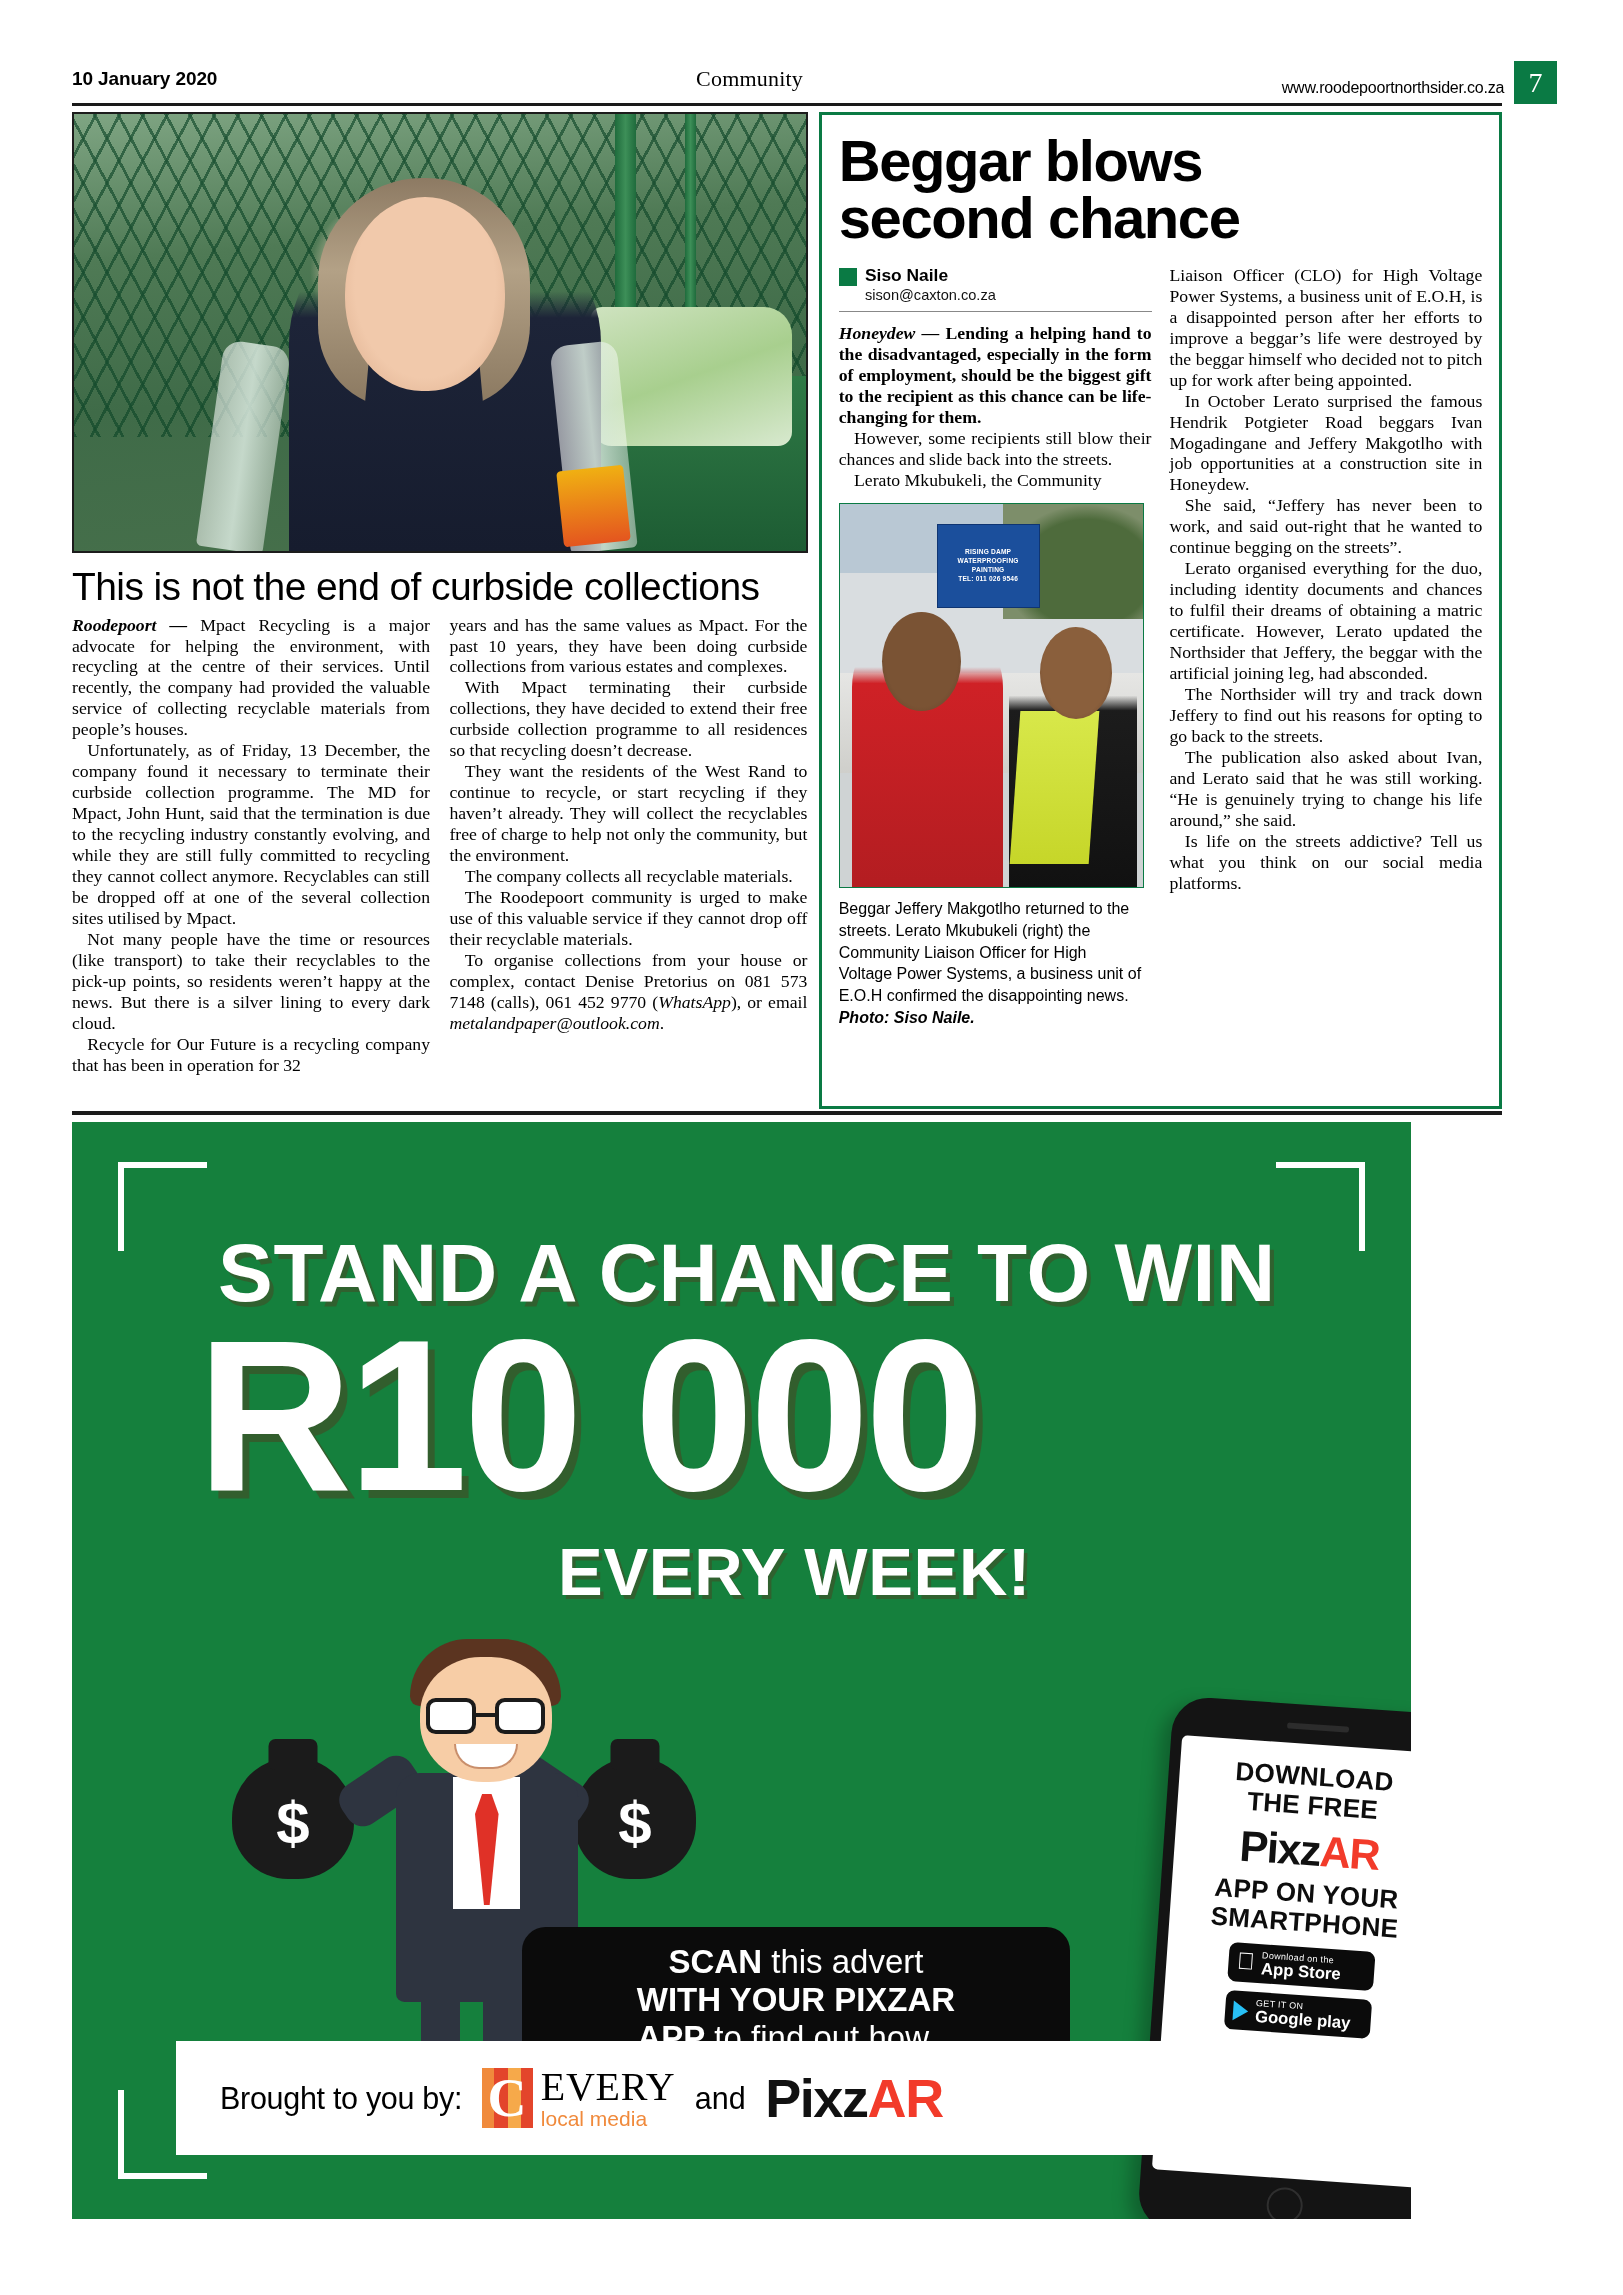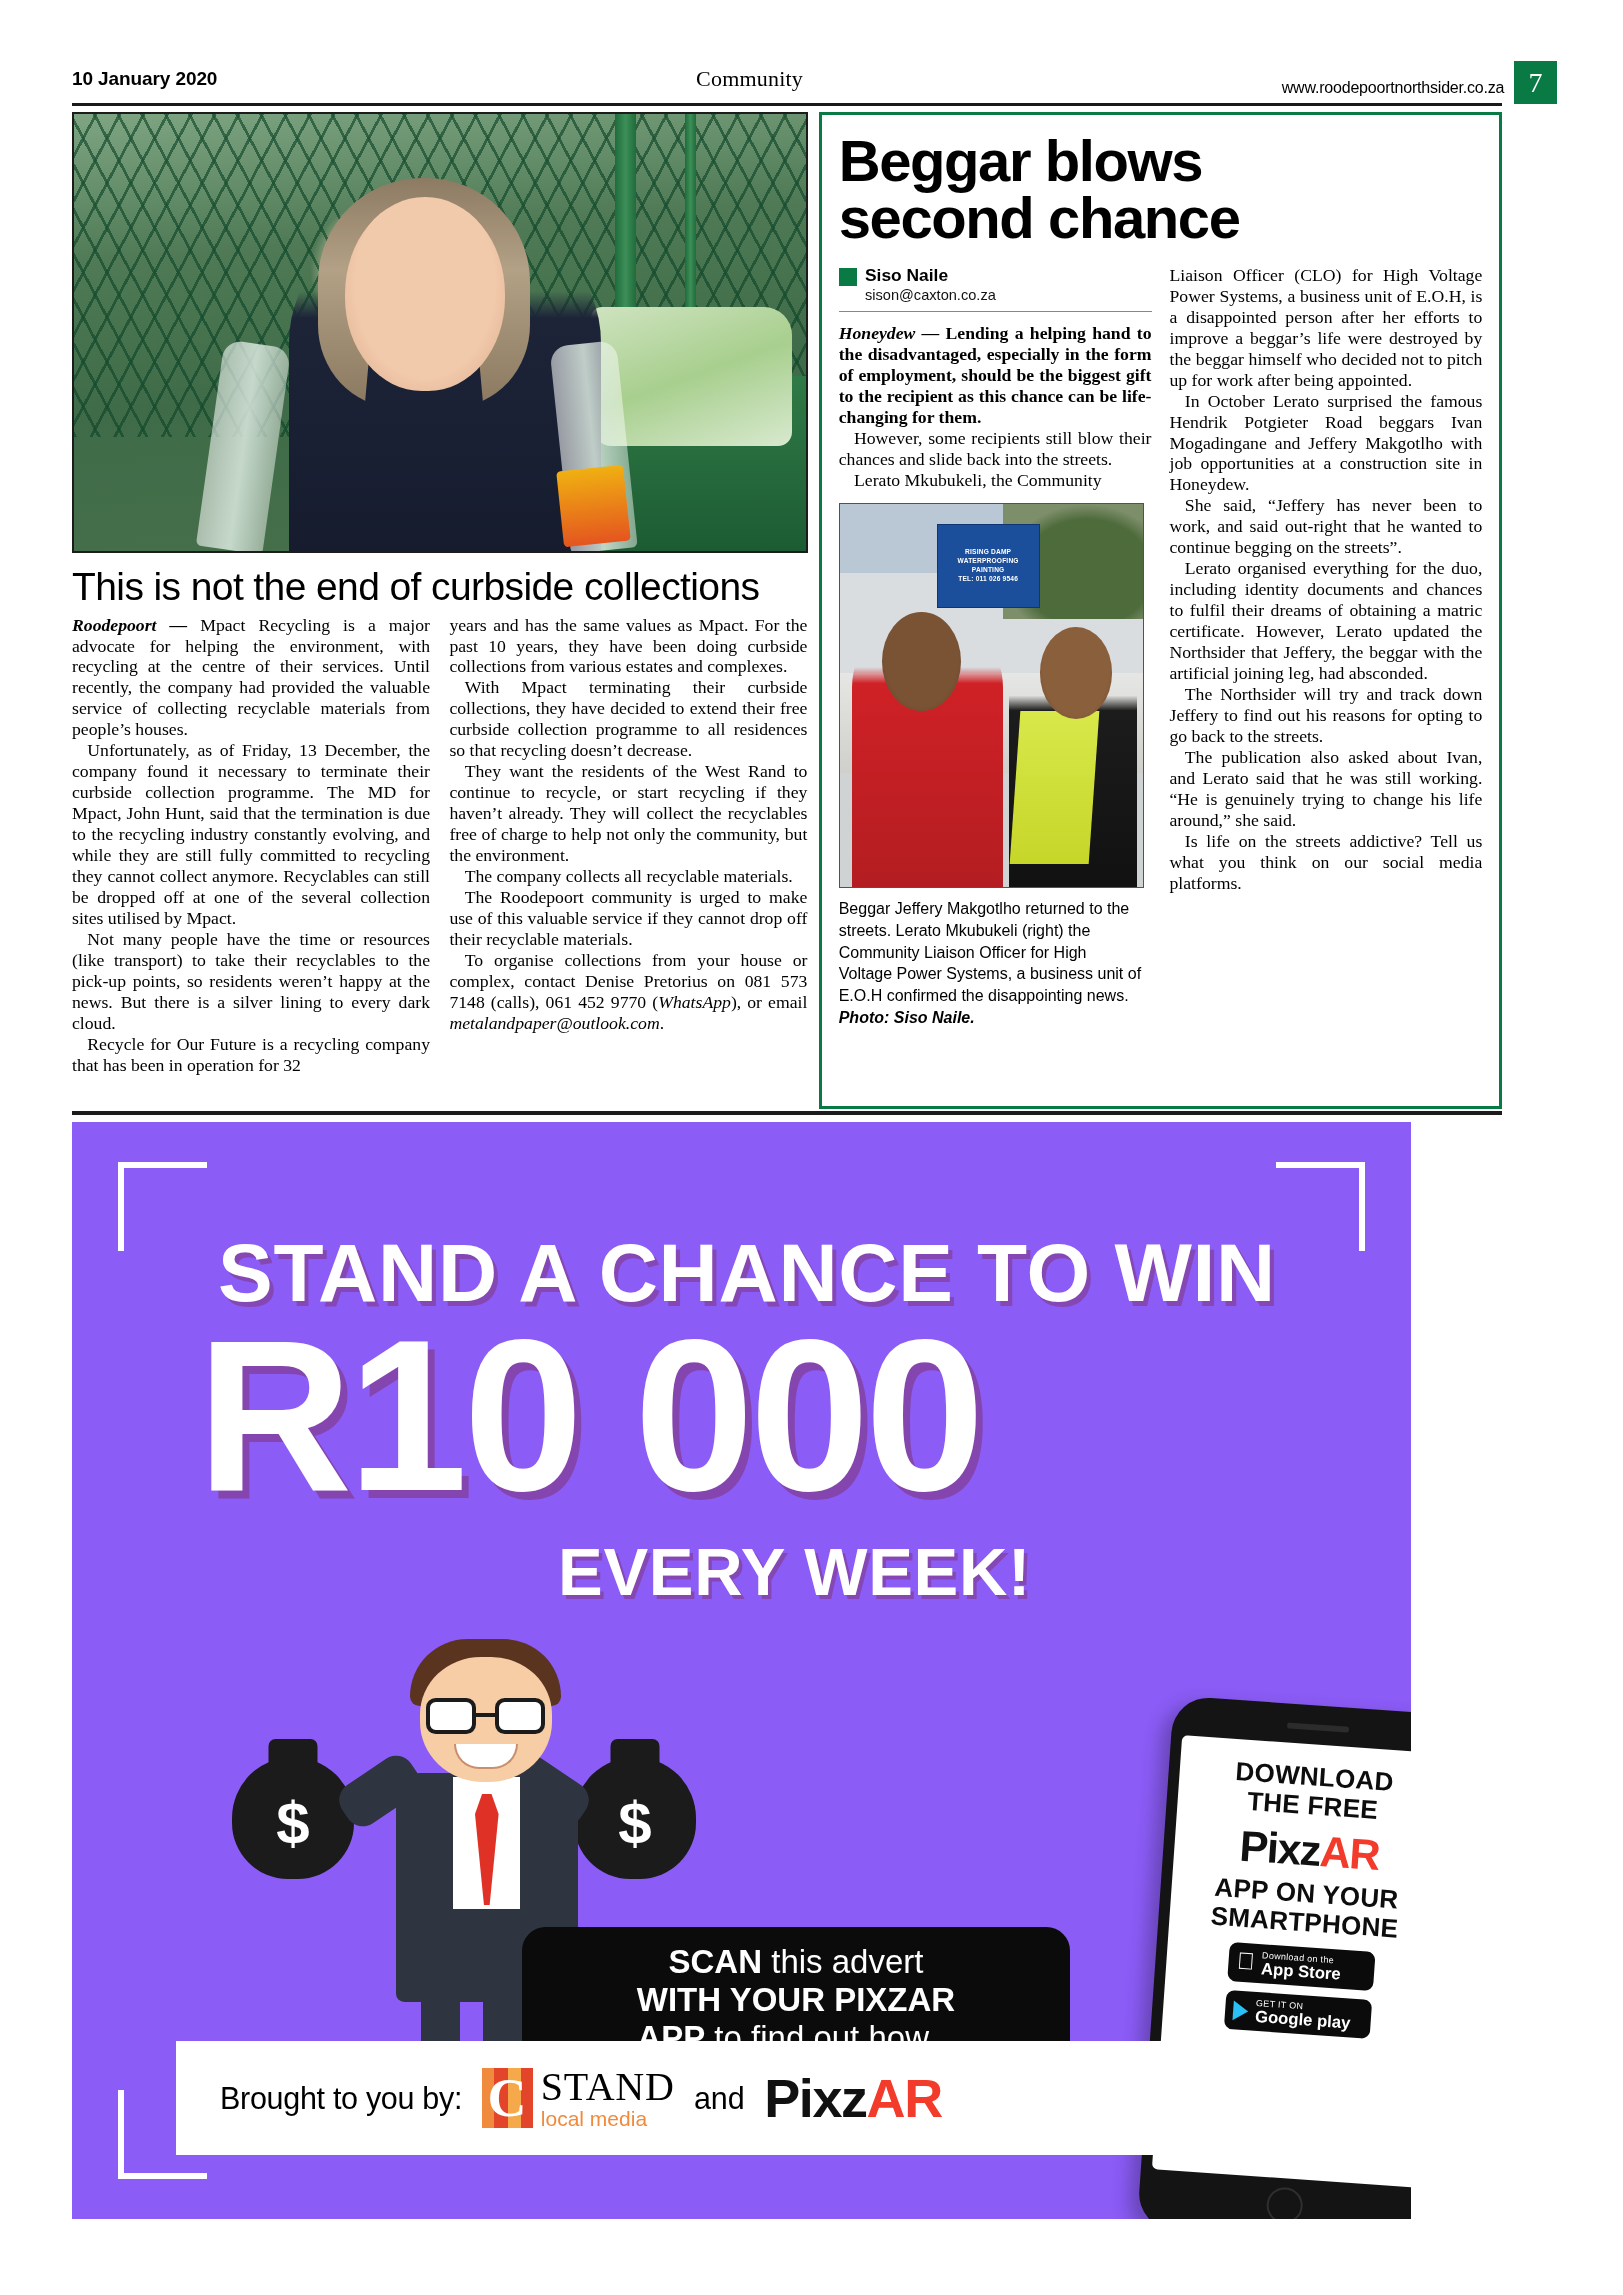--- a/index.html
+++ b/index.html
@@ -222,21 +222,21 @@
 
   .right-photo-caption {
     font-family:"Liberation Sans", sans-serif;
     font-size:16px; line-height:1.36; margin-top:9.7px; width:305px;
   }
   .right-photo-caption i { font-style:italic; font-weight:bold; }
 
   
   .advert {
     position:absolute; left:72px; top:1122px; width:1339px; height:1097px;
-    background:#8b5cf6;
+    background:#15803d;
     overflow:hidden;
   }
   .corner { position:absolute; width:89px; height:89px; }
   .corner i { position:absolute; background:#fff; }
   .c-tl { left:46px; top:40px; }
   .c-tl i:first-child { left:0; top:0; width:5.6px; height:89px; }
   .c-tl i:last-child  { left:0; top:0; width:89px; height:5.6px; }
   .c-tr { right:46px; top:40px; }
   .c-tr i:first-child { right:0; top:0; width:5.6px; height:89px; }
   .c-tr i:last-child  { right:0; top:0; width:89px; height:5.6px; }
@@ -560,21 +560,21 @@
     <div><b>SCAN</b><span> this advert</span></div>
     <div><b>WITH YOUR PIXZAR</b></div>
     <div><b>APP</b><span> to find out how...</span></div>
   </div>
 
   <div class="ad-footer">
     <span class="brought">Brought to you by:</span>
     <span class="caxton">
       <span class="caxton-mark"></span>
       <span class="caxton-words">
-        <span class="cx">STAND</span>
+        <span class="cx">EVERY</span>
         <span class="lm">local media</span>
       </span>
     </span>
     <span class="and-word">and</span>
     <span class="pixzar-foot"><span class="pix">Pixz</span><span class="ar">AR</span></span>
   </div>
 </div>
 
 
 </body></html>

